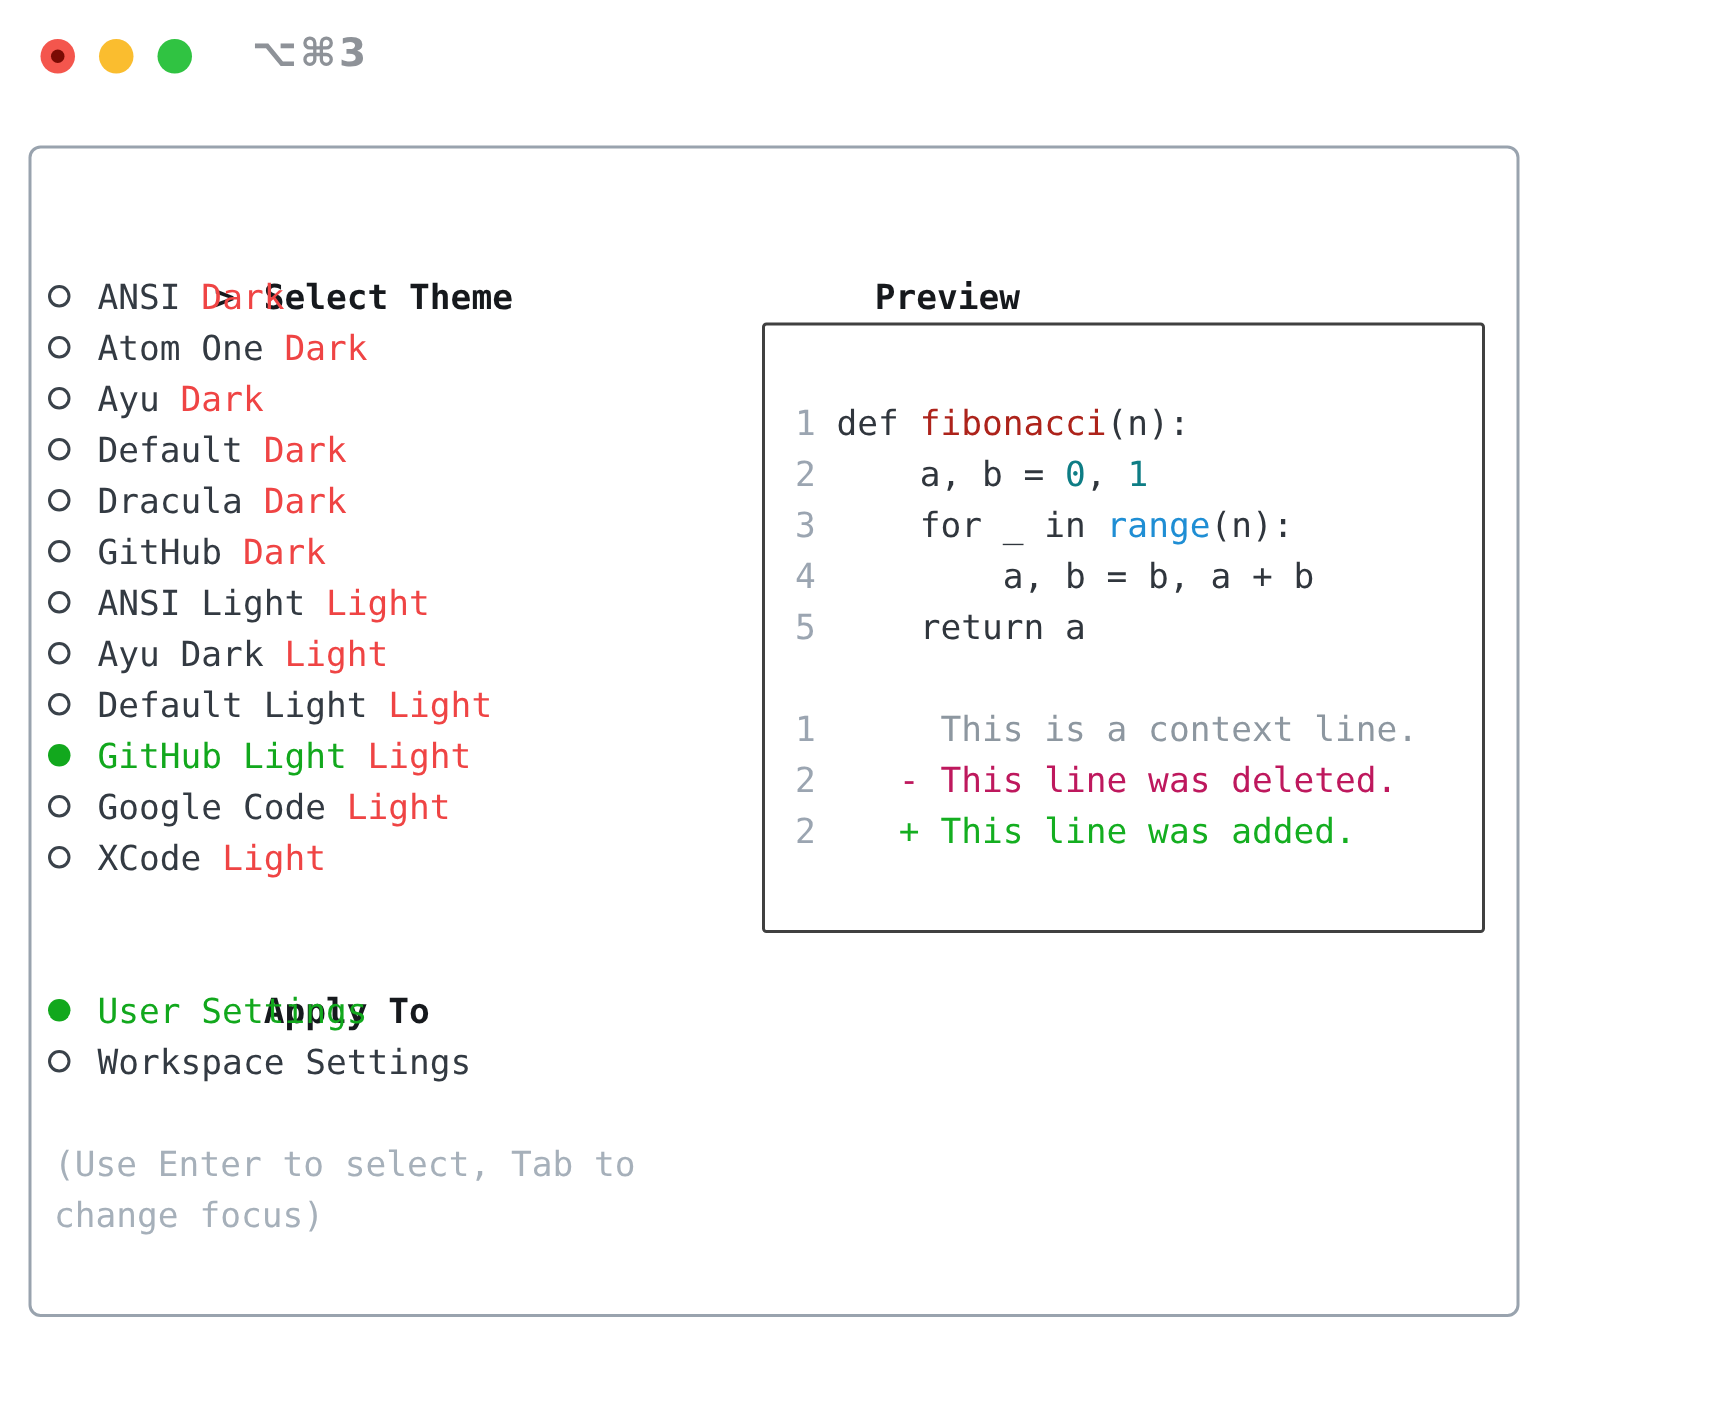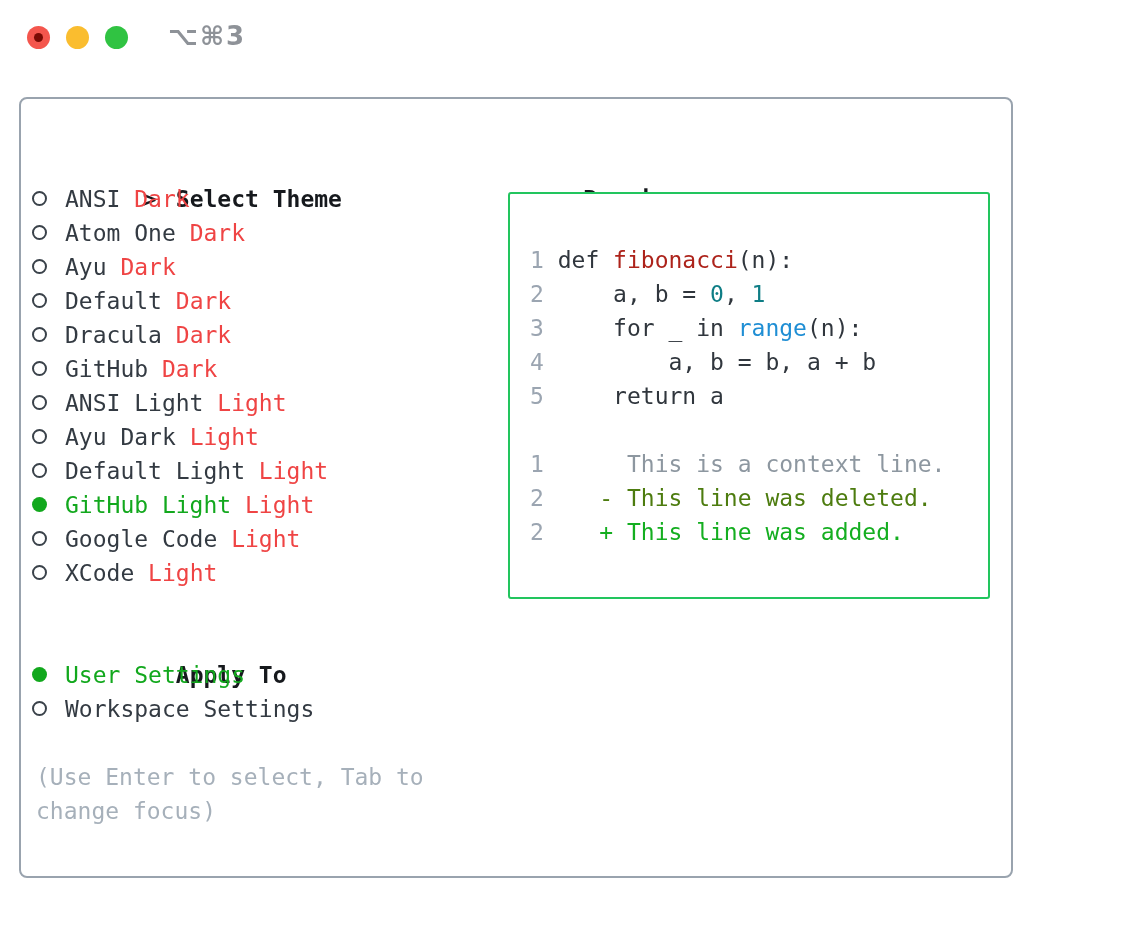--- a/index.html
+++ b/index.html
@@ -36,32 +36,32 @@
           border-radius:50%;vertical-align:middle;margin-top:-4px;}
   .dot{display:inline-block;width:15px;height:15px;background:#12a81d;
        border-radius:50%;vertical-align:middle;margin-top:-4px;}
   .label{color:#333a42;}
   .label.sel{color:#12a81d;}
   .badge{color:#ef4444;}
   .hint{position:absolute;left:15px;top:661px;color:#a6b0ba;white-space:pre-line;}
   
   .preview-header{position:absolute;left:479px;top:49px;}
   .preview-box{
-    position:absolute;left:487px;top:93px;width:478px;height:403px;
-    border:2px solid #22c55e;border-radius:3px;background:#fff;
+    position:absolute;left:487px;top:116px;width:478px;height:403px;
+    border:2px solid #404040;border-radius:3px;background:#fff;
   }
   .preview-lines{position:absolute;left:20px;top:49px;}
   .pline{height:34px;white-space:pre;}
   .ln{color:#9ba5b1;}
   .c-code{color:#30363d;}
   .c-func{color:#ad231b;}
   .c-num{color:#0e7d85;}
   .c-builtin{color:#1f8ed4;}
   .c-ctx{color:#8d97a0;}
-  .c-del{color:#4d7c0f;}
+  .c-del{color:#be185d;}
   .c-add{color:#14ae20;}
 </style>
 </head>
 <body>
 
 <div class="window">
 
   <div class="titlebar">
     <span class="tl red">
       <span class="tl-inner"></span>

